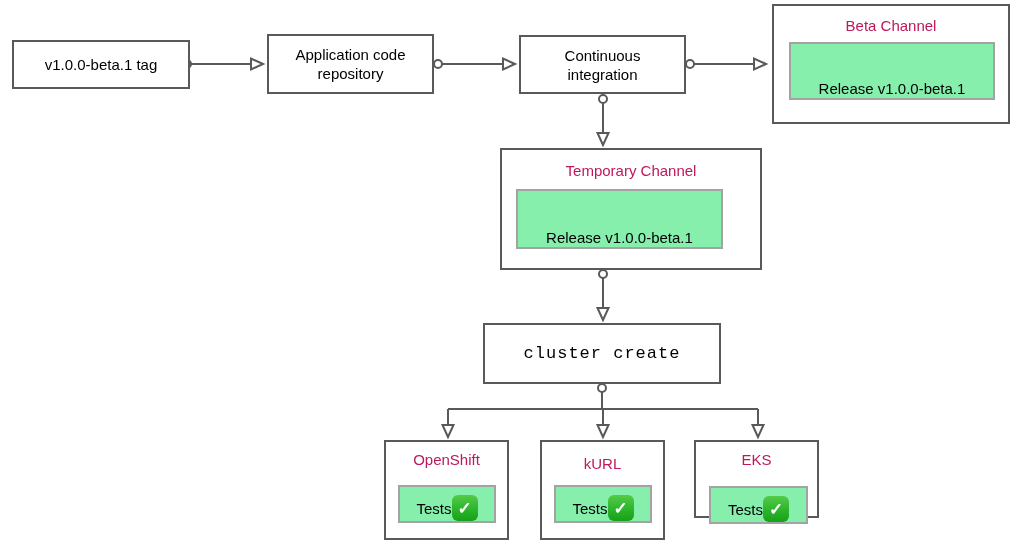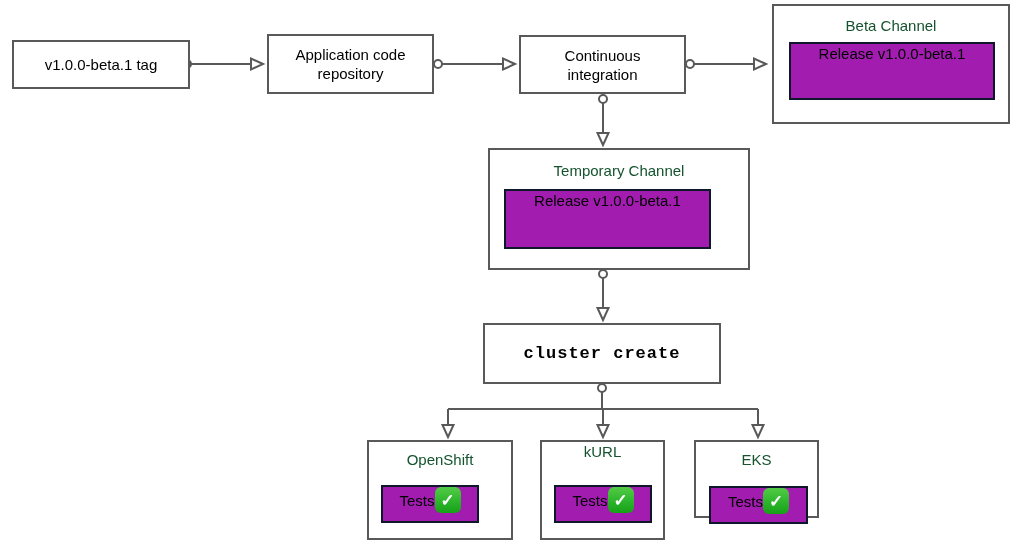--- a/index.html
+++ b/index.html
@@ -32,38 +32,38 @@
   }
   .node.simple {
     display: flex;
     align-items: center;
     justify-content: center;
     text-align: center;
     white-space: pre-line;
   }
   .node.mono {
     font-family: "Liberation Mono", "DejaVu Sans Mono", monospace;
-    font-weight: bold;
+    font-weight: normal;
     font-size: 17px;
     letter-spacing: 1px;
   }
   .group-title {
     position: absolute;
     left: 0; right: 0;
     text-align: center;
-    color: #14532d;
+    color: #be185d;
     font-size: 15px;
   }
   .inner {
     position: absolute;
-    border: 2px solid #0f172a;
-    background: #a21caf;
+    border: 2px solid #a3a3a3;
+    background: #86efac;
     box-sizing: border-box;
     display: flex;
-    align-items: flex-start;
+    align-items: flex-end;
     justify-content: center;
     text-align: center;
     font-size: 15px;
     color: #000000;
   }
   .tests-row {
     display: flex;
     align-items: center;
     justify-content: center;
   }
@@ -127,43 +127,43 @@
 repository</span>
   </div>
 
   <div class="node" style="left:772px; top:4px; width:238px; height:120px;">
     <div class="group-title" style="top:10px;">Beta Channel</div>
     <div class="inner" style="left:15px; top:36px; width:206px; height:58px;">
       <span>Release v1.0.0-beta.1</span>
     </div>
   </div>
 
-  <div class="node" style="left:488px; top:148px; width:262px; height:122px;">
+  <div class="node" style="left:500px; top:148px; width:262px; height:122px;">
     <div class="group-title" style="top:11px;">Temporary Channel</div>
     <div class="inner" style="left:14px; top:39px; width:207px; height:60px;">
       <span>Release v1.0.0-beta.1</span>
     </div>
   </div>
 
   <div class="node simple mono" style="left:483px; top:323px; width:238px; height:61px;">
     <span>cluster create</span>
   </div>
 
-  <div class="node" style="left:367px; top:440px; width:146px; height:100px;">
+  <div class="node" style="left:384px; top:440px; width:125px; height:100px;">
     <div class="group-title" style="top:8px;">OpenShift</div>
     <div class="inner" style="left:12px; top:43px; width:98px; height:38px;">
       <span class="tests-row">
         <span>Tests</span>
         <span class="check-badge">✓</span>
       </span>
     </div>
   </div>
 
   <div class="node" style="left:540px; top:440px; width:125px; height:100px;">
-    <div class="group-title" style="top:0;">kURL</div>
+    <div class="group-title" style="top:12px;">kURL</div>
     <div class="inner" style="left:12px; top:43px; width:98px; height:38px;">
       <span class="tests-row">
         <span>Tests</span>
         <span class="check-badge">✓</span>
       </span>
     </div>
   </div>
 
   <div class="node" style="left:694px; top:440px; width:125px; height:78px;">
     <div class="group-title" style="top:8px;">EKS</div>

